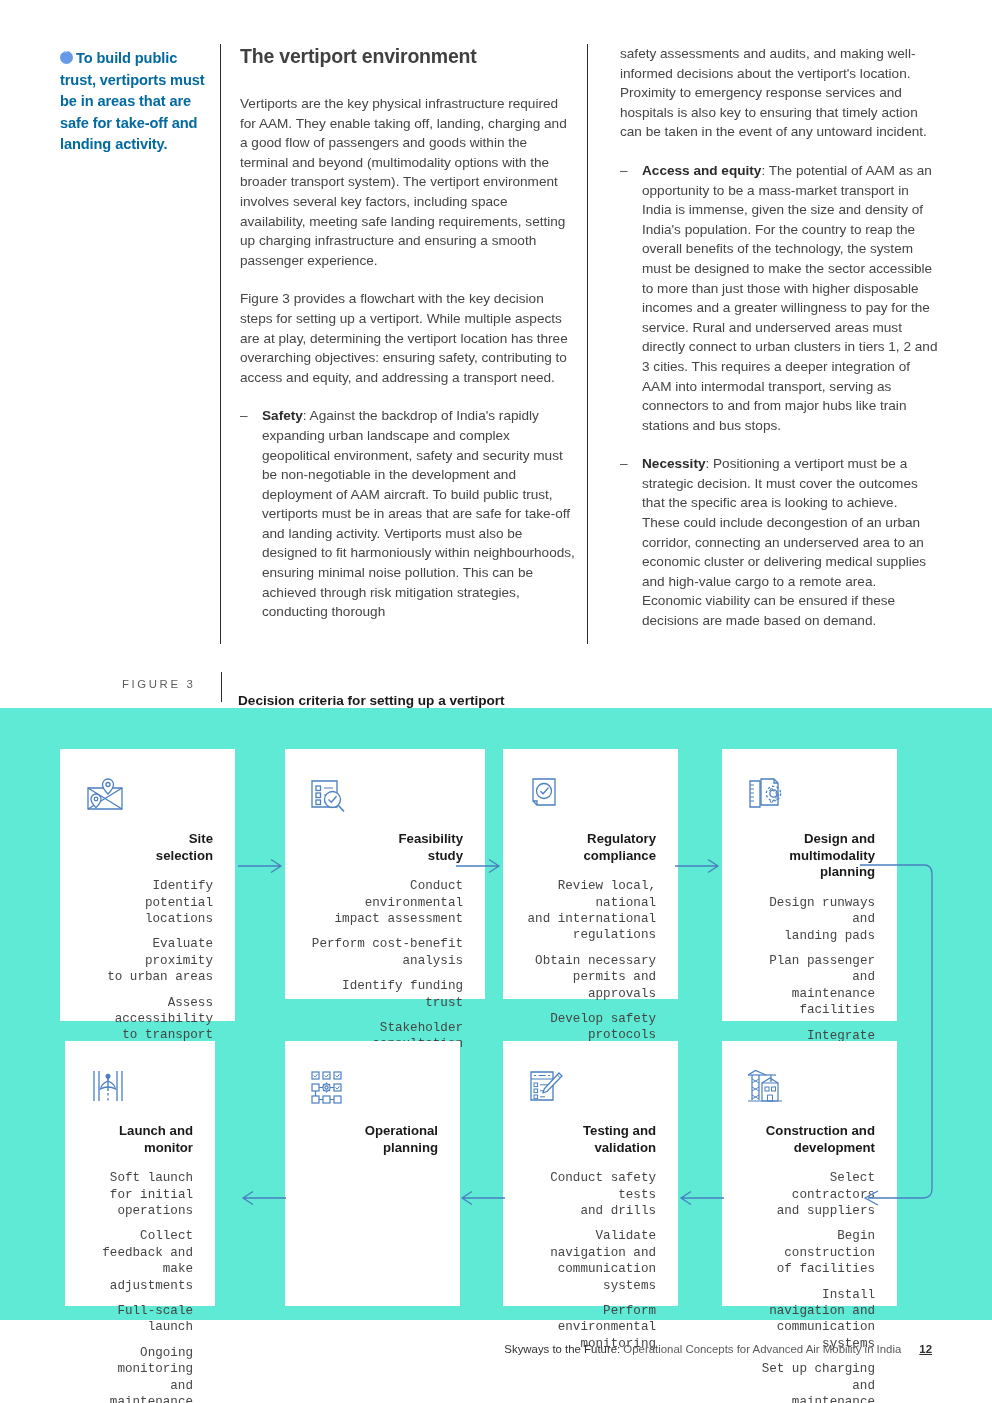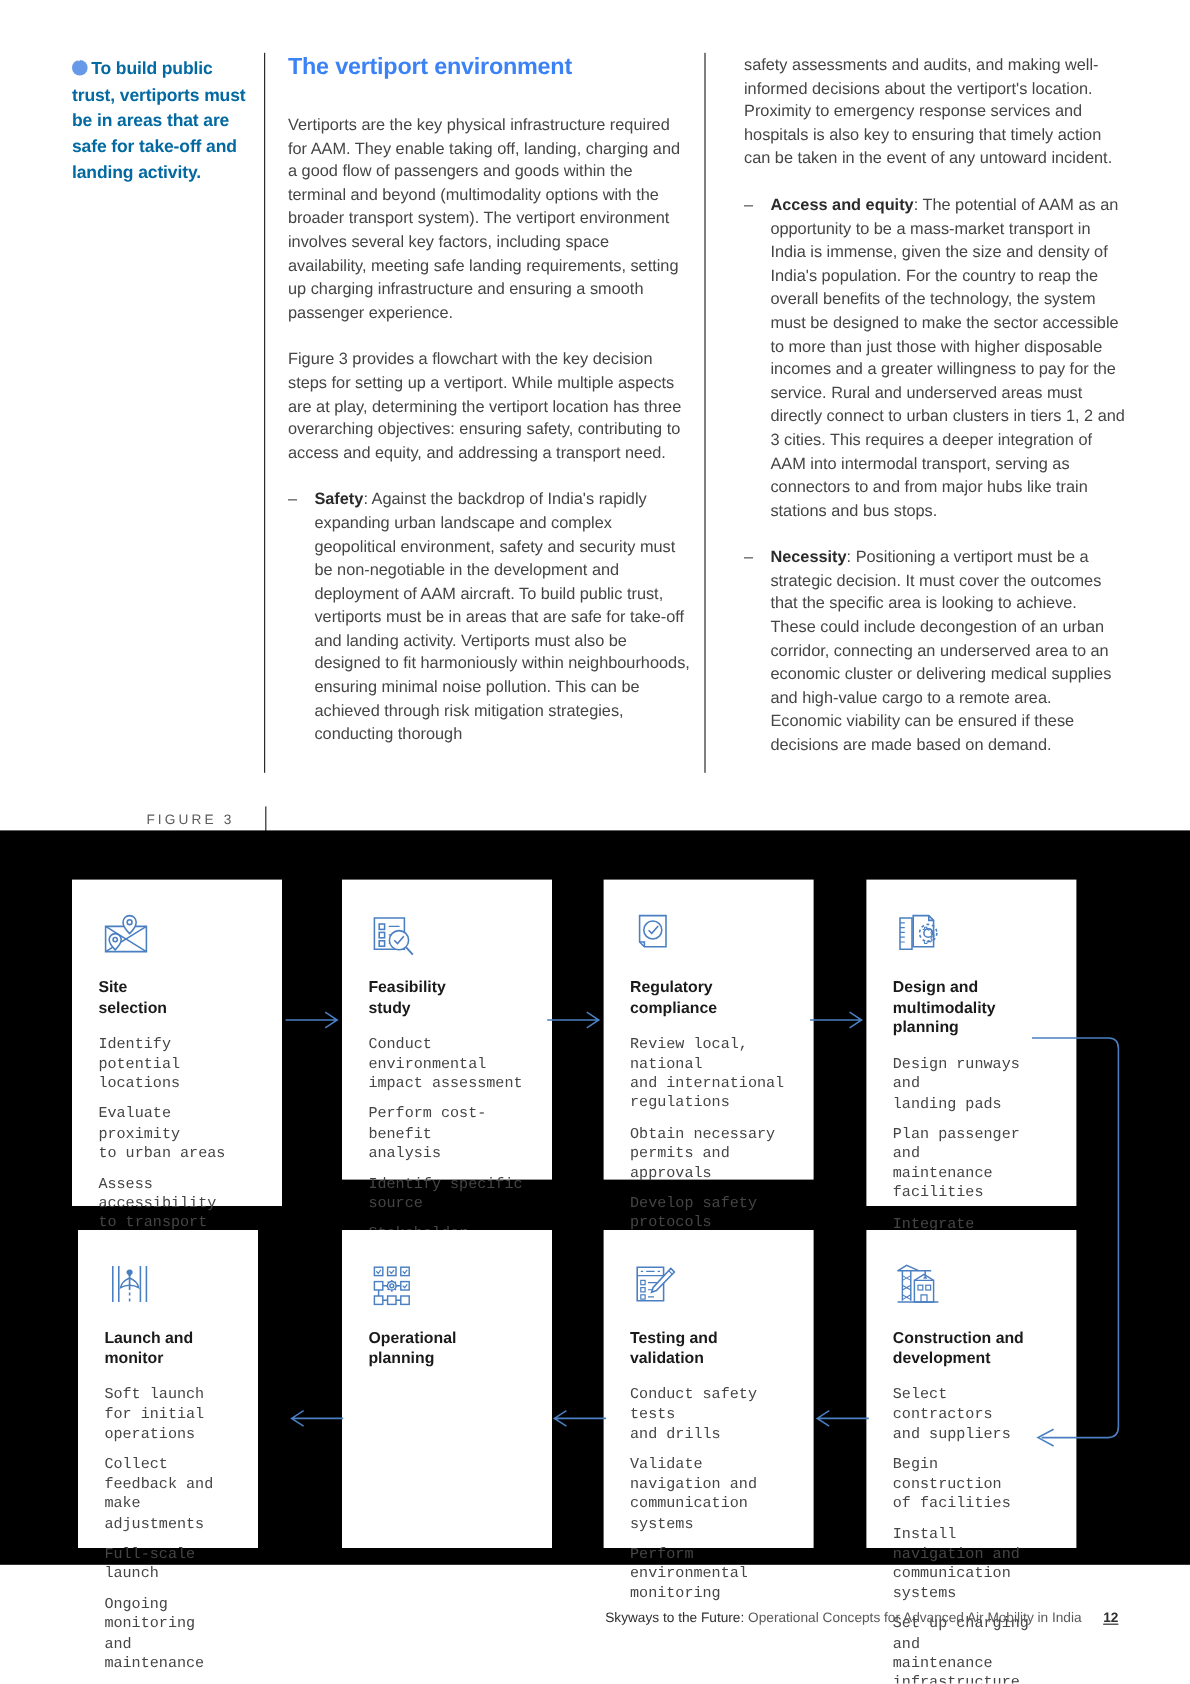--- a/index.html
+++ b/index.html
@@ -70,21 +70,21 @@
     color: #454545;
   }
   .col.col-left  { left: 240px; }
   .col.col-right { left: 620px; width: 318px; }
 
   .col h2 {
     margin: 0 0 26px 0;
     font-size: 19.5px;
     line-height: 24px;
     font-weight: bold;
-    color: #3b82f6;
+    color: #404040;
     letter-spacing: -0.2px;
   }
   .col p { margin: 0 0 19px 0; }
   .col p:last-child { margin-bottom: 0; }
 
   .bullet {
     position: relative;
     padding-left: 22px;
     margin: 0 0 19px 0;
   }
@@ -119,24 +119,25 @@
     position: absolute;
     left: 238px; top: 21px;
     font-size: 13.6px;
     font-weight: bold;
     color: #1a1a1a;
   }
 
   
   .fig-band {
     position: absolute;
-    left: 0; top: 692px;
+    left: 0; top: 708px;
     width: 992px;
     height: 612px;
-    background: #000000;
+    background: #5eead4;
+    text-align: right;
   }
 
   .cards {
     position: absolute;
     left: 0; top: 0;
     width: 992px; height: 612px;
   }
 
   .card {
     position: absolute;
@@ -266,41 +267,41 @@
 locations</li>
         <li>Evaluate proximity
 to urban areas</li>
         <li>Assess accessibility
 to transport networks</li>
         <li>Check immense and land
 use compliance</li>
       </ul>
     </div>
 
-    <div class="card" style="left:285px; top:41px;  width:175px; height:250px;">
+    <div class="card" style="left:285px; top:41px;  width:200px; height:250px;">
       <div class="card-icon">
         <svg width="46" height="46" viewBox="0 0 46 46" fill="none" stroke="#4a7fc1" stroke-width="1.3">
           <path d="M5 6 L30 6 L30 32 L5 32 Z"></path>
           <rect x="9" y="11" width="4.5" height="4.5"></rect>
           <rect x="9" y="18" width="4.5" height="4.5"></rect>
           <rect x="9" y="25" width="4.5" height="4.5"></rect>
           <path d="M17 13 L26 13 M17 20 L26 20 M17 27 L22 27" stroke-width="1.1"></path>
           <circle cx="25.5" cy="24.5" r="8" fill="#ffffff"></circle>
           <path d="M21.5 24.5 l2.8 2.8 l5.2 -6"></path>
           <path d="M31.5 30.5 L37 36.5" stroke-width="1.6"></path>
         </svg>
       </div>
       <div class="card-title">Feasibility
 study</div>
       <ul class="card-list">
         <li>Conduct environmental
 impact assessment</li>
         <li>Perform cost-benefit
 analysis</li>
-        <li>Identify specific source</li>
+        <li>Identify funding trust</li>
         <li>Stakeholder consultation</li>
       </ul>
     </div>
 
     <div class="card" style="left:503px; top:41px;  width:175px; height:250px;">
       <div class="card-icon">
         <svg width="46" height="46" viewBox="0 0 46 46" fill="none" stroke="#4a7fc1" stroke-width="1.3">
           <path d="M8 4 L30 4 L30 30 L12 30 L8 26 Z"></path>
           <path d="M12 30 L12 26 L8 26"></path>
           <circle cx="19" cy="16" r="7.5"></circle>

